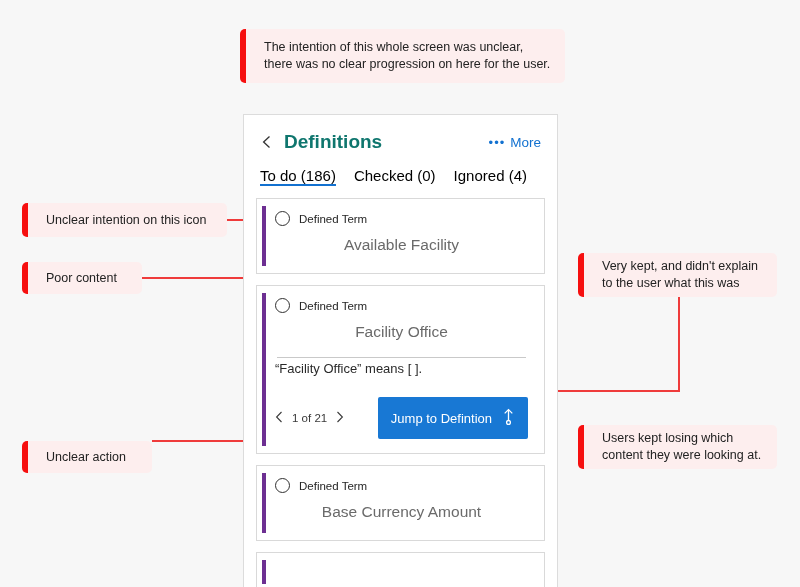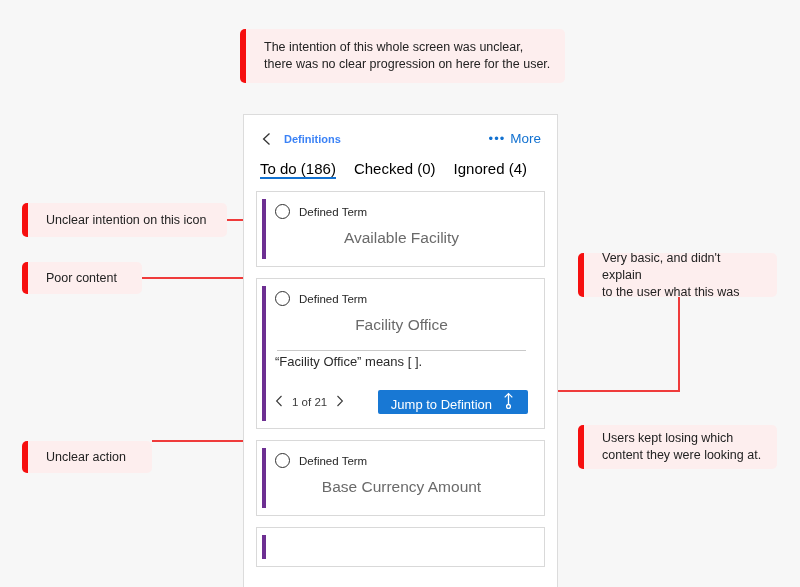--- a/index.html
+++ b/index.html
@@ -75,23 +75,23 @@
     align-items: center;
     padding: 16px 16px 0 16px;
   }
   .back-chevron {
     width: 14px;
     height: 14px;
     margin-right: 10px;
     flex: none;
   }
   .panel-title {
-    font-size: 11px;
+    font-size: 19px;
     font-weight: bold;
-    color: #3b82f6;
+    color: #0f766e;
     flex: 1;
   }
   .more-btn {
     display: flex;
     align-items: center;
     gap: 5px;
     color: #1271d0;
     font-size: 13.5px;
     cursor: pointer;
   }
@@ -178,26 +178,26 @@
   .pager {
     display: flex;
     align-items: center;
     gap: 9px;
     font-size: 11.5px;
     color: #3a3a3a;
   }
   .pager svg { flex: none; }
   .jump-btn {
     display: flex;
-    align-items: flex-end;
+    align-items: center;
     gap: 10px;
     background: #1878d4;
     color: #ffffff;
     font-size: 13px;
-    padding: 2px 13px;
+    padding: 11px 13px;
     border: none;
     border-radius: 2px;
     cursor: pointer;
     font-family: "Liberation Sans", sans-serif;
   }
 </style>
 </head>
 <body>
 
 <div class="line-h" style="left:226px; top:219px; width:50px;"></div>
@@ -223,21 +223,21 @@
 
 <div class="callout" id="callout-content">
   <div class="ctext">Poor content</div>
 </div>
 
 <div class="callout" id="callout-action">
   <div class="ctext">Unclear action</div>
 </div>
 
 <div class="callout" id="callout-basic">
-  <div class="ctext">Very basic, and didn't explain
+  <div class="ctext">Very kept, and didn't explain
 to the user what this was</div>
 </div>
 
 <div class="callout" id="callout-losing">
   <div class="ctext">Users kept losing which
 content they were looking at.</div>
 </div>
 
 <div id="app-panel">
 

